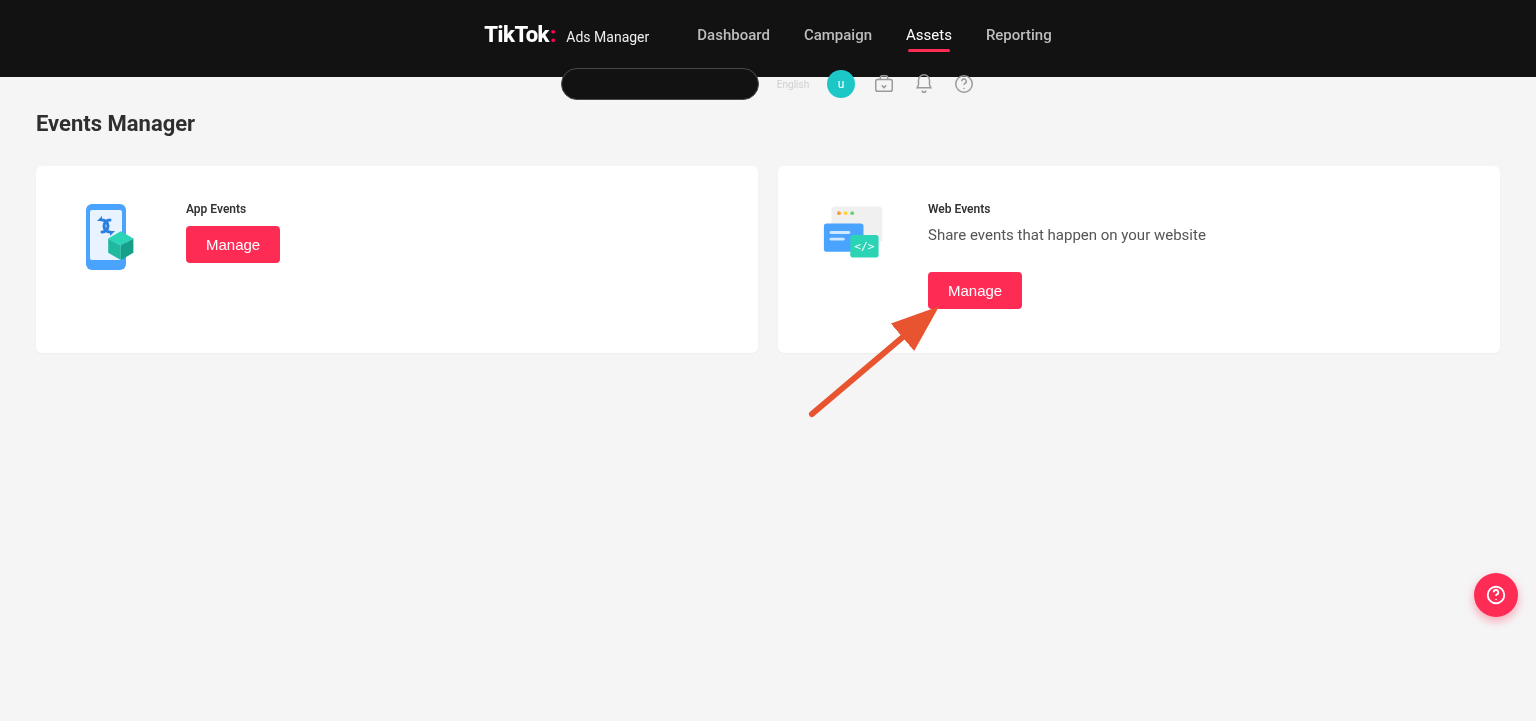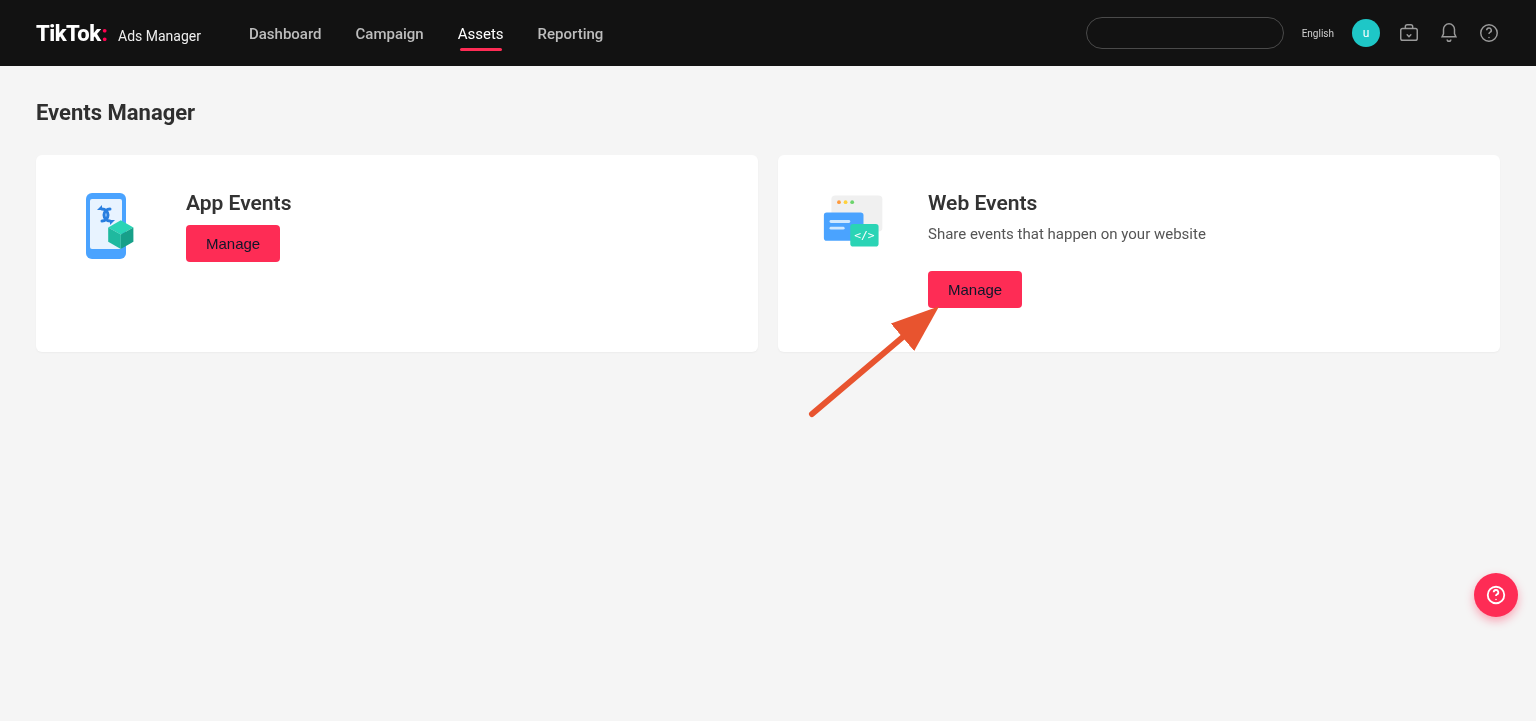--- a/index.html
+++ b/index.html
@@ -6,25 +6,26 @@
   html, body { width: 100%; height: 100%; }
   body {
     font-family: -apple-system, BlinkMacSystemFont, "Segoe UI", Roboto, "Helvetica Neue", Arial, sans-serif;
     background: #f5f5f5;
     color: #333;
   }
 
   
   .header {
     background: #121212;
-    height: 66px;
+    height: 77px;
     display: flex;
     align-items: center;
     padding: 0 36px;
     justify-content: space-between;
+    flex-direction: column;
   }
   .header-left { display: flex; align-items: center; }
   .brand {
     display: flex;
     align-items: baseline;
     color: #fff;
     margin-right: 48px;
   }
   .brand-tiktok {
     font-weight: 800;
@@ -115,33 +116,33 @@
     box-shadow: 0 1px 2px rgba(0,0,0,0.04);
   }
   .card-icon {
     width: 62px;
     height: 72px;
     flex-shrink: 0;
     position: relative;
   }
   .card-body { flex: 1; }
   .card-title {
-    font-size: 21px;
+    font-size: 12px;
     font-weight: 600;
     color: #333;
     margin-bottom: 10px;
   }
   .card-desc {
     font-size: 15px;
     color: #555;
     margin-bottom: 28px;
   }
   .btn {
     background: #fe2c55;
-    color: #0f172a;
+    color: #ffffff;
     border: none;
     border-radius: 4px;
     font-size: 15px;
     padding: 10px 20px;
     cursor: pointer;
     font-weight: 500;
   }
 
   
   .arrow-annotation {

